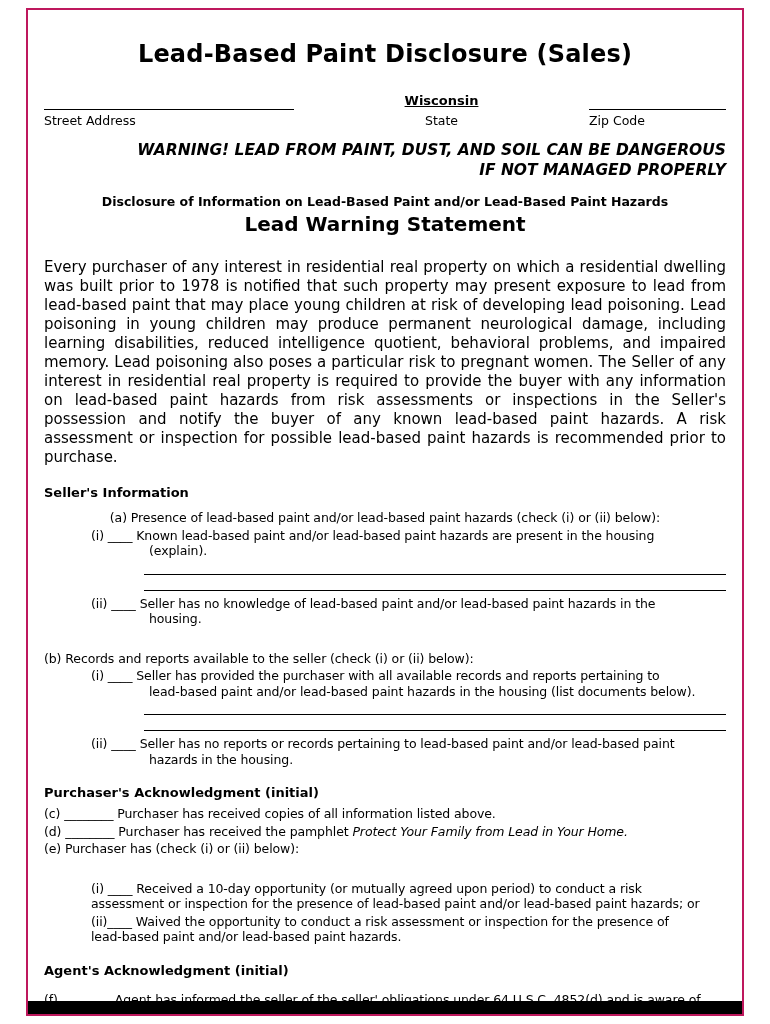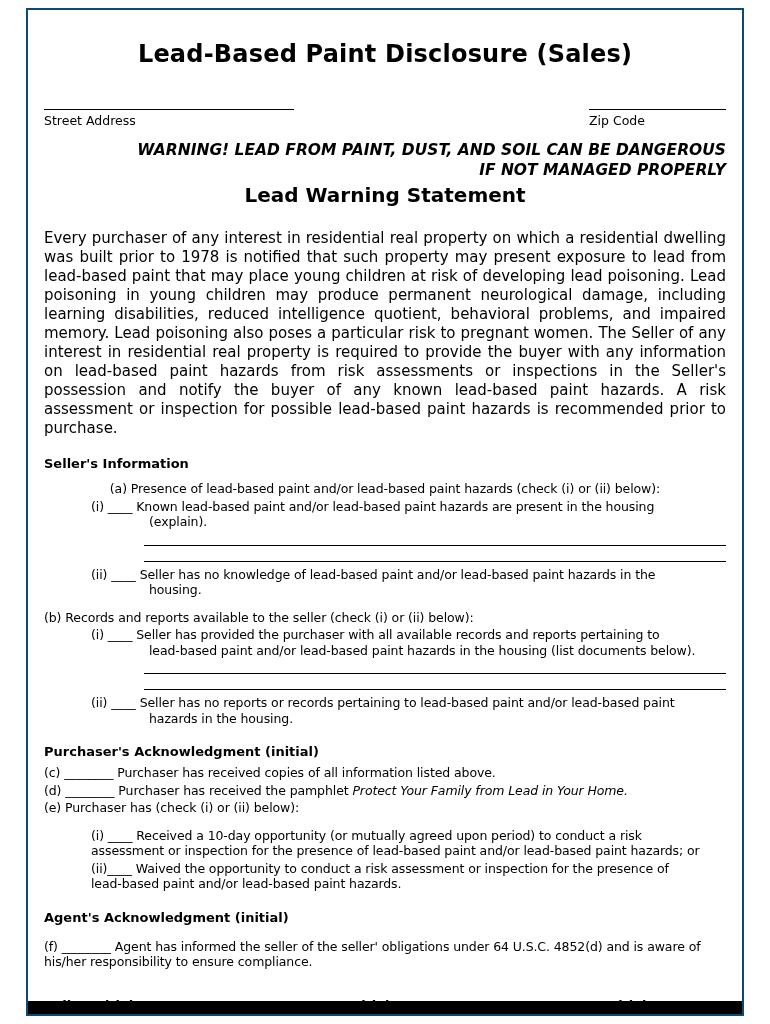--- a/index.html
+++ b/index.html
@@ -8,21 +8,21 @@
     font-family: "DejaVu Sans", sans-serif;
     color: #000000;
     -webkit-font-smoothing: antialiased;
   }
   .page {
     position: relative;
     box-sizing: border-box;
     width: 718px;
     height: 1008px;
     margin: 8px auto;
-    border: 2px solid #0c4a6e;
+    border: 2px solid #be185d;
     padding: 30px 16px 0 16px;
     overflow: hidden;
     background: #fff;
   }
   .title {
     font-size: 24px;
     font-weight: bold;
     text-align: center;
     margin: 0 0 24px 0;
     letter-spacing: 0.2px;
@@ -87,21 +87,21 @@
   .sub  { padding-left: 47px; }
   .hang { padding-left: 105px; text-indent: -58px; }
   .rule {
     border-bottom: 1px solid #000;
     height: 15px;
     margin-left: 100px;
   }
   .mt5  { margin-top: 5px; }
   .mt6  { margin-top: 6px; }
   .mt10 { margin-top: 10px; text-align: center; }
-  .mt12 { margin-top: 12px; }
+  .mt12 { margin-top: 24px; }
   .mt14 { margin-top: 14px; }
   .initials-row {
     display: flex;
     justify-content: space-between;
     font-weight: bold;
     font-size: 13px;
     margin-top: 28px;
     white-space: nowrap;
   }
   .iblank { margin-left: 10px; }
@@ -118,31 +118,36 @@
 
 <div class="page">
 
   <h1 class="title">Lead-Based Paint Disclosure (Sales)</h1>
 
   <div class="addr-row">
     <div class="addr-col col-street">
       <div class="fill-underline"></div>
       <div class="addr-label">Street Address</div>
     </div>
+    <div class="addr-col col-state">
+      <div class="state-value">Wisconsin</div>
+      <div class="addr-label">State</div>
+    </div>
     <div class="addr-col col-zip">
       <div class="fill-underline"></div>
       <div class="addr-label">Zip Code</div>
     </div>
   </div>
 
   <div class="warn">
     <div>WARNING! LEAD FROM PAINT, DUST, AND SOIL CAN BE DANGEROUS</div>
     <div>IF NOT MANAGED PROPERLY</div>
   </div>
 
+  <div class="subheading">Disclosure of Information on Lead-Based Paint and/or Lead-Based Paint Hazards</div>
   <div class="statement-heading">Lead Warning Statement</div>
 
   <p class="lead-paragraph">Every purchaser of any interest in residential real property on which a residential dwelling was built prior to 1978 is notified that such property may present exposure to lead from lead-based paint that may place young children at risk of developing lead poisoning. Lead poisoning in young children may produce permanent neurological damage, including learning disabilities, reduced intelligence quotient, behavioral problems, and impaired memory. Lead poisoning also poses a particular risk to pregnant women. The Seller of any interest in residential real property is required to provide the buyer with any information on lead-based paint hazards from risk assessments or inspections in the Seller's possession and notify the buyer of any known lead-based paint hazards. A risk assessment or inspection for possible lead-based paint hazards is recommended prior to purchase.</p>
 
   <div class="section-heading">Seller's Information</div>
 
   <div class="item mt10">(a) Presence of lead-based paint and/or lead-based paint hazards (check (i) or (ii) below):</div>
   <div class="item hang">(i) ____ Known lead-based paint and/or lead-based paint hazards are present in the housing
 (explain).</div>
   <div class="rule"></div>

